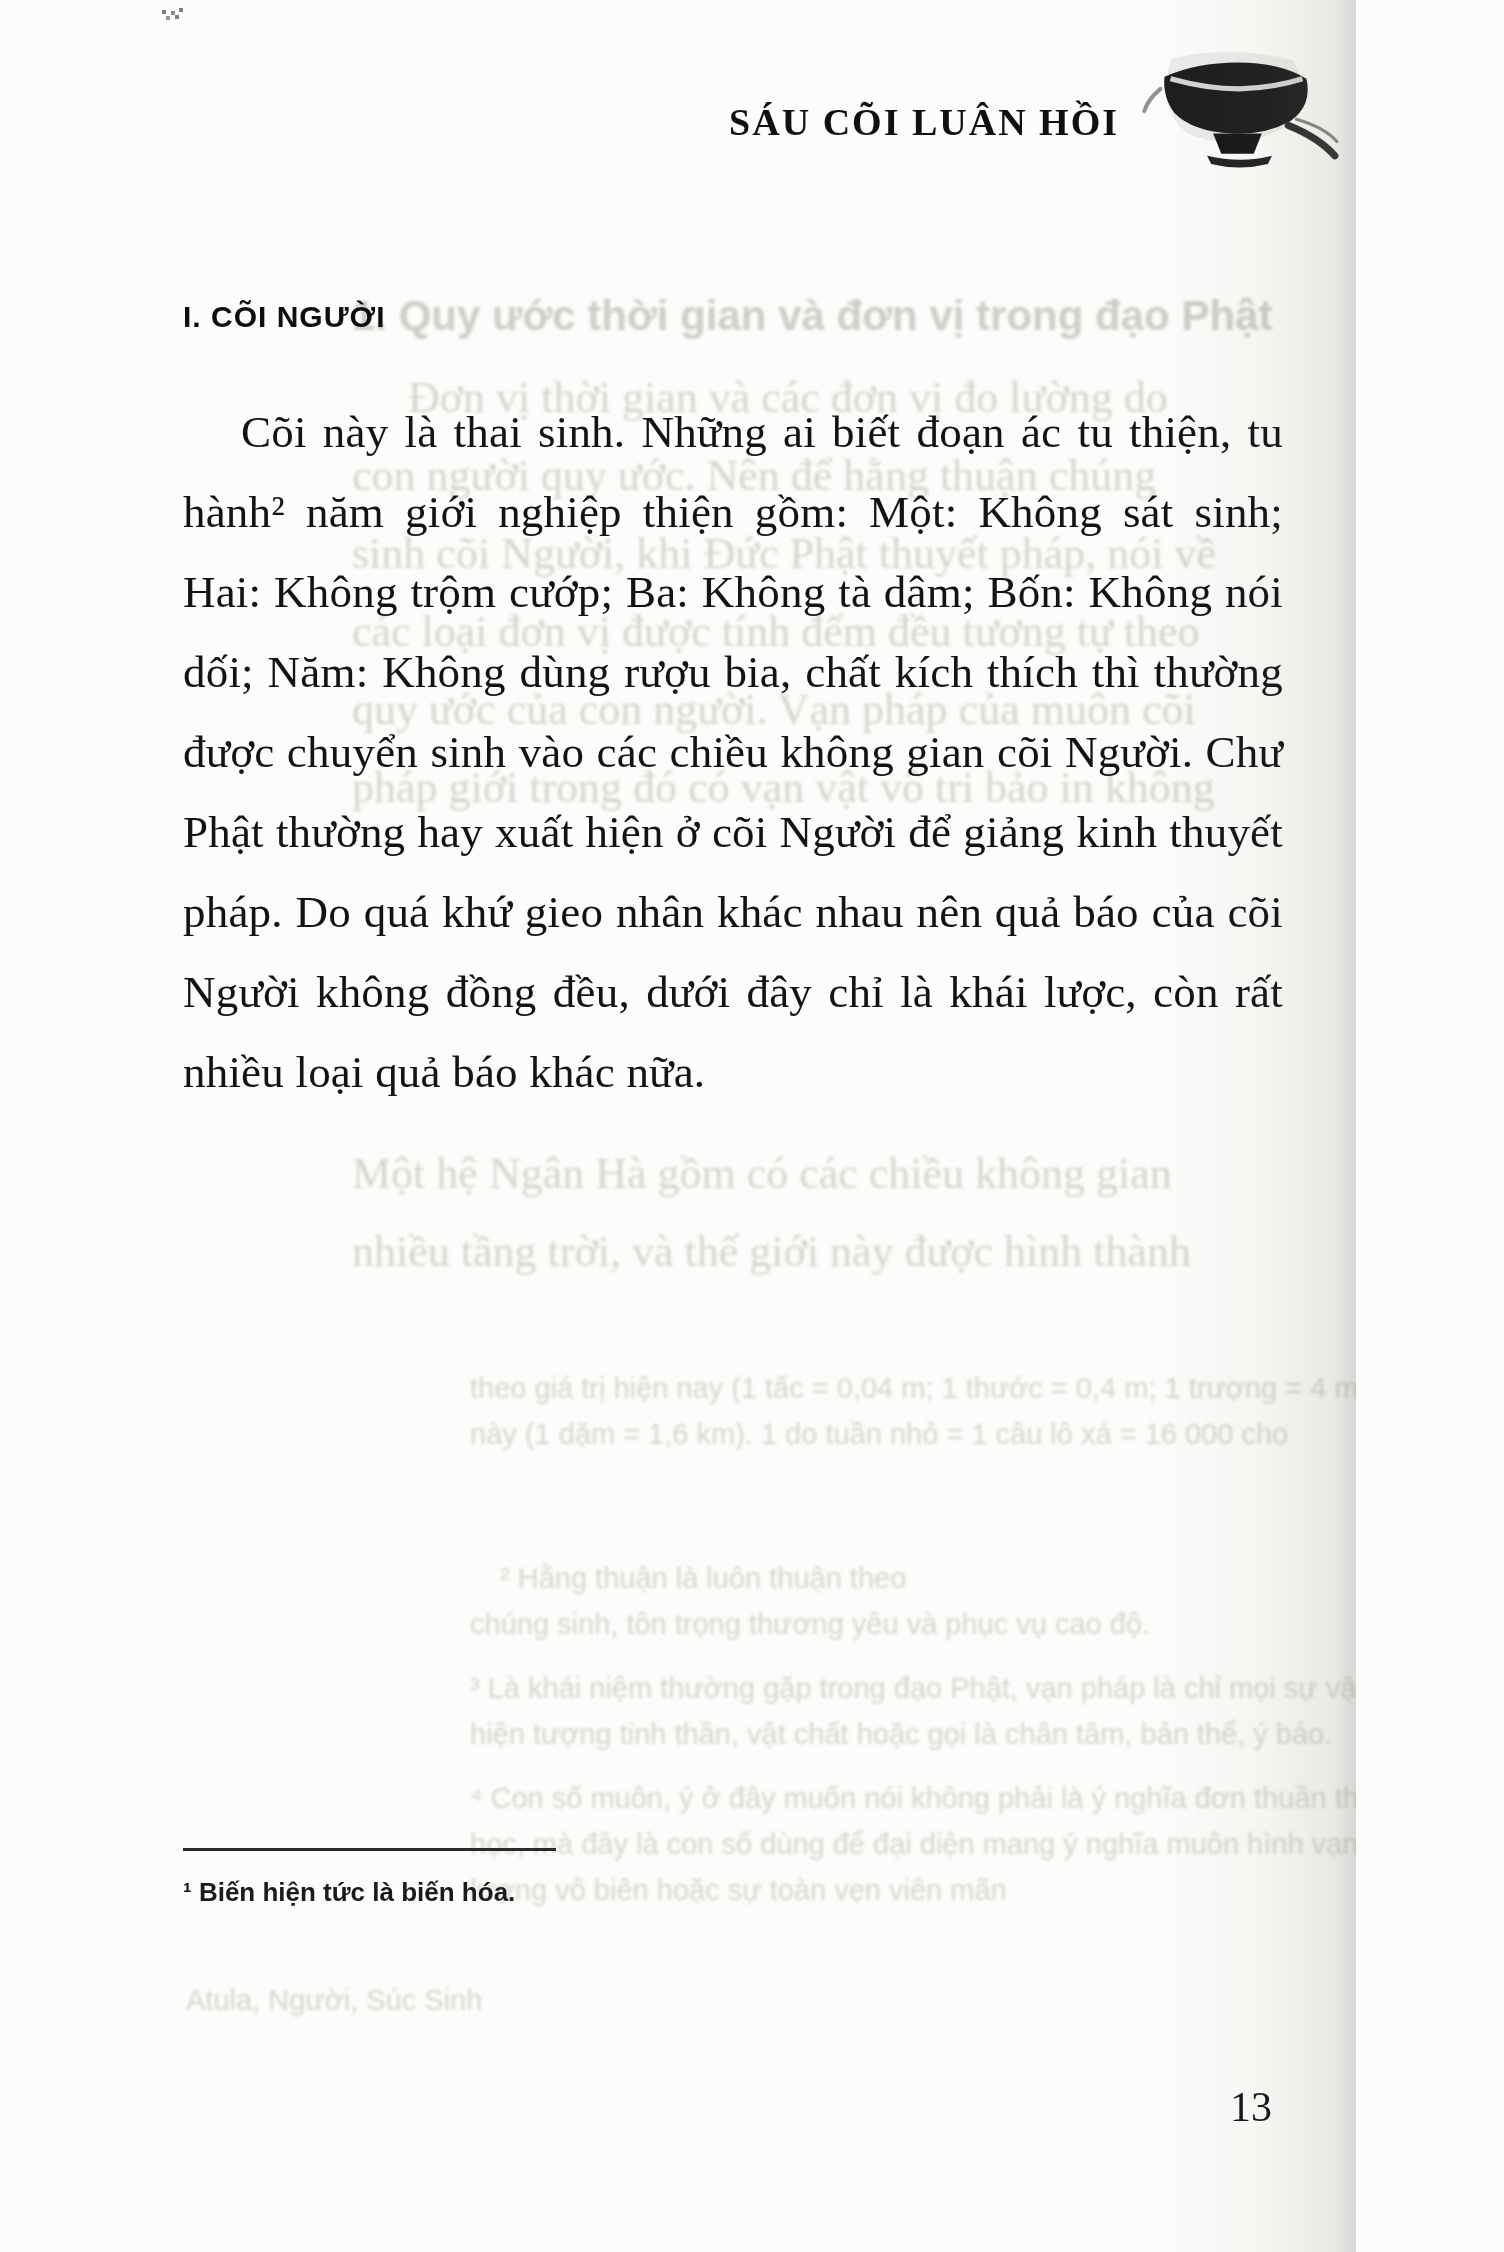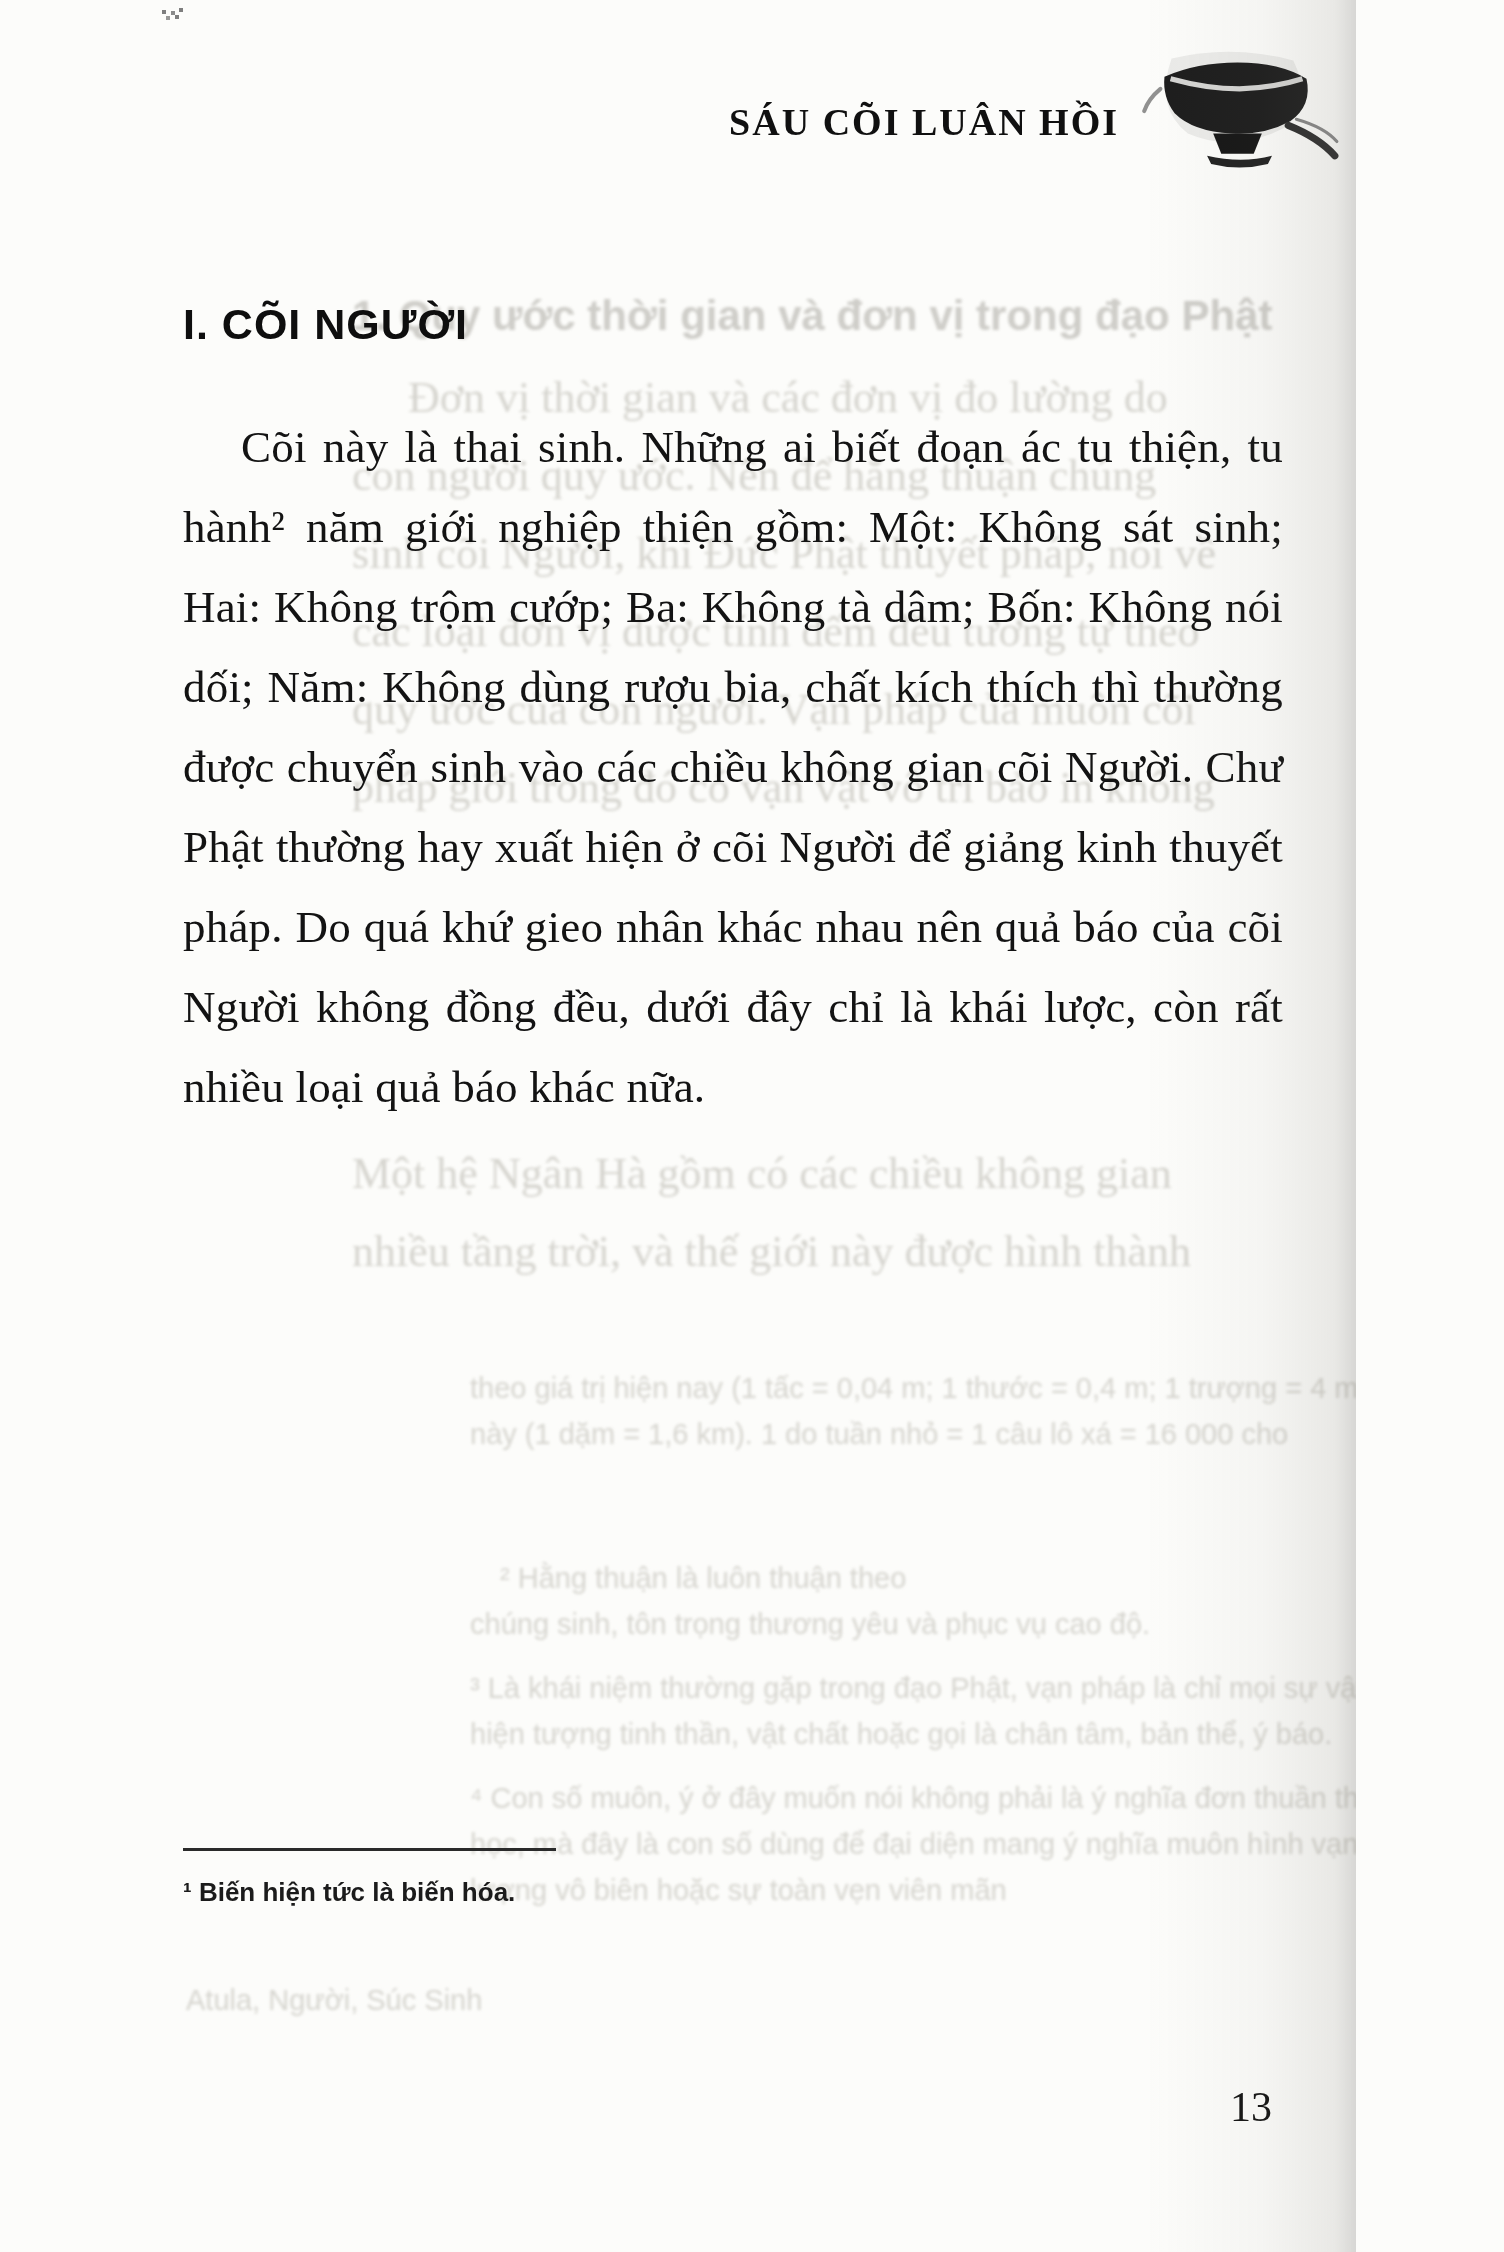--- a/index.html
+++ b/index.html
@@ -73,21 +73,21 @@
     font-size:45px;
     line-height:80px;
     text-align:justify;
     color:#131313;
     letter-spacing:0.2px;
   }
   .body-par.indent { text-indent:58px; }
   .section-heading {
     font-family:"Liberation Sans", sans-serif;
     font-weight:700;
-    font-size:43px;
+    font-size:30px;
     letter-spacing:1px;
     color:#0e0e0e;
     margin-top:88px;
     margin-bottom:58px;
   }
 
   
   .footnotes {
     position:absolute; left:183px; top:1848px; width:1100px; z-index:2;
     font-family:"Liberation Sans", sans-serif;

